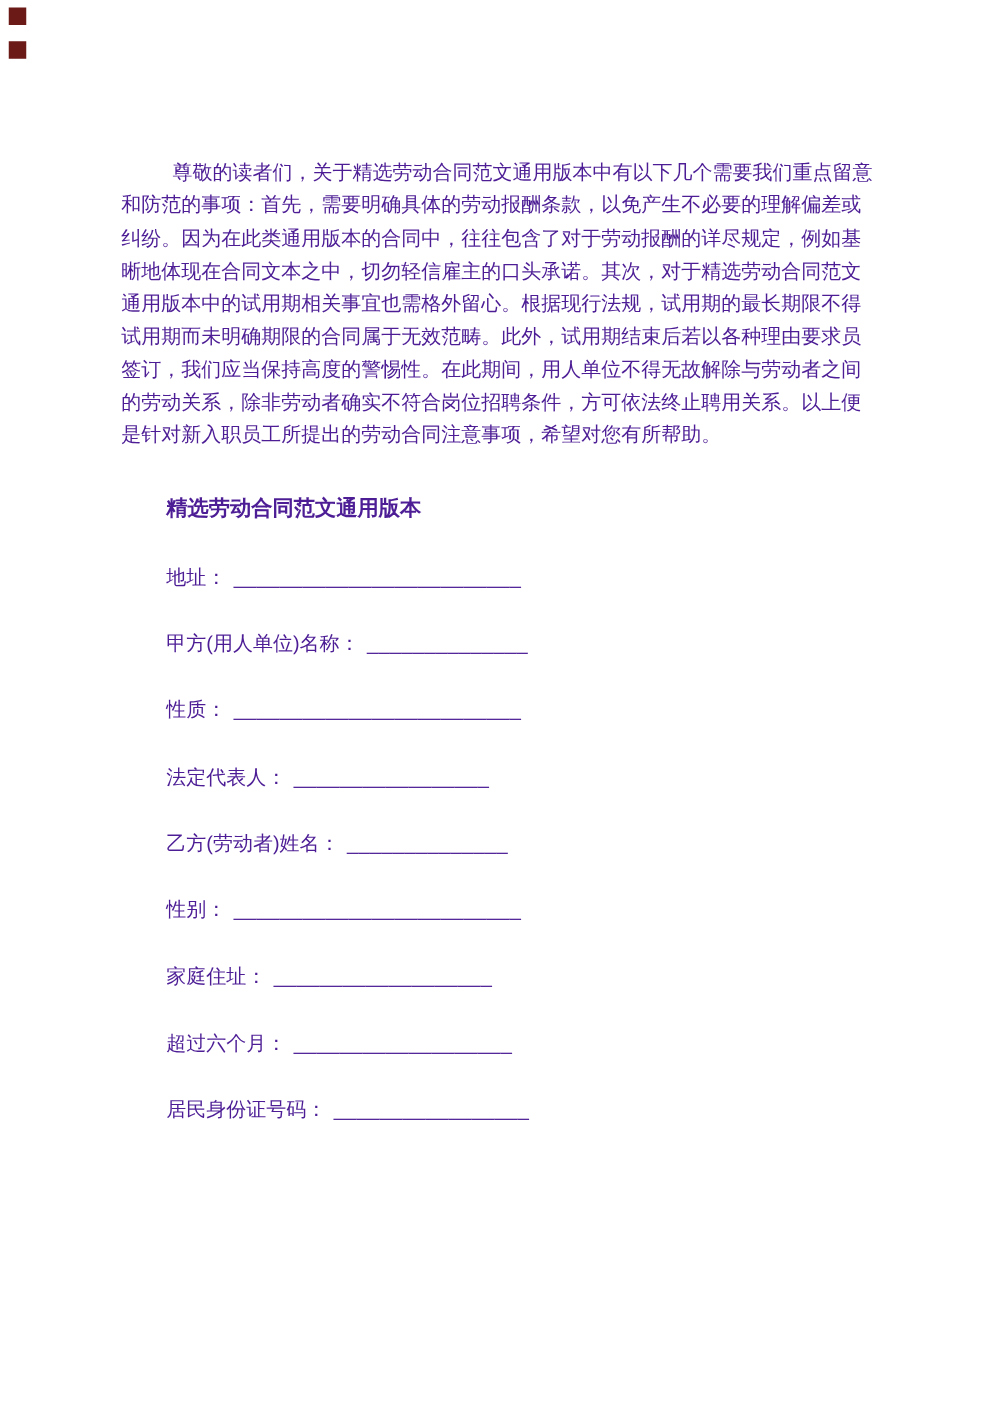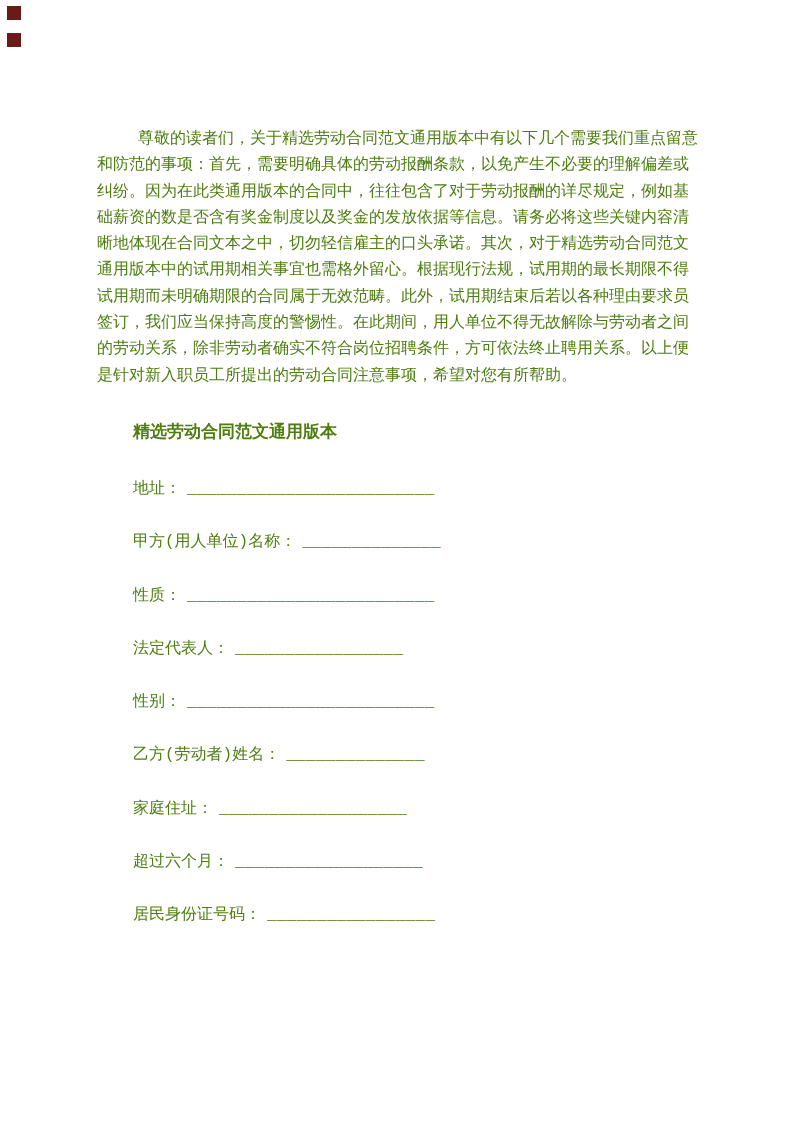--- a/index.html
+++ b/index.html
@@ -6,22 +6,22 @@
     margin: 0;
     padding: 0;
     background: #ffffff;
   }
   .page {
     position: relative;
     width: 793px;
     height: 1122px;
     background: #ffffff;
     overflow: hidden;
-    font-family: Liberation Mono, monospace;
-    color: #4d7c0f;
+    font-family: Liberation Sans, sans-serif;
+    color: #4c1d95;
   }
   .corner-marker {
     position: absolute;
     left: 7px;
     width: 14px;
     height: 14px;
     background: #6b1a17;
   }
   .corner-marker.m1 { top: 6px; }
   .corner-marker.m2 { top: 33px; }
@@ -69,36 +69,35 @@
 
 <div class="page">
   <div class="corner-marker m1"></div>
   <div class="corner-marker m2"></div>
 
   <div class="content">
     <div class="paragraph">
         <div class="para-line first">尊敬的读者们，关于精选劳动合同范文通用版本中有以下几个需要我们重点留意</div>
         <div class="para-line">和防范的事项：首先，需要明确具体的劳动报酬条款，以免产生不必要的理解偏差或</div>
         <div class="para-line">纠纷。因为在此类通用版本的合同中，往往包含了对于劳动报酬的详尽规定，例如基</div>
-        <div class="para-line">础薪资的数是否含有奖金制度以及奖金的发放依据等信息。请务必将这些关键内容清</div>
         <div class="para-line">晰地体现在合同文本之中，切勿轻信雇主的口头承诺。其次，对于精选劳动合同范文</div>
         <div class="para-line">通用版本中的试用期相关事宜也需格外留心。根据现行法规，试用期的最长期限不得</div>
         <div class="para-line">试用期而未明确期限的合同属于无效范畴。此外，试用期结束后若以各种理由要求员</div>
         <div class="para-line">签订，我们应当保持高度的警惕性。在此期间，用人单位不得无故解除与劳动者之间</div>
         <div class="para-line">的劳动关系，除非劳动者确实不符合岗位招聘条件，方可依法终止聘用关系。以上便</div>
         <div class="para-line last">是针对新入职员工所提出的劳动合同注意事项，希望对您有所帮助。</div>
       </div>
 
     <h1 class="title">精选劳动合同范文通用版本</h1>
 
     <div class="fields">
         <div class="field-row"><span class="field-label">地址：</span><span class="field-blank">_________________________</span></div>
         <div class="field-row"><span class="field-label">甲方(用人单位)名称：</span><span class="field-blank">______________</span></div>
         <div class="field-row"><span class="field-label">性质：</span><span class="field-blank">_________________________</span></div>
         <div class="field-row"><span class="field-label">法定代表人：</span><span class="field-blank">_________________</span></div>
+        <div class="field-row"><span class="field-label">乙方(劳动者)姓名：</span><span class="field-blank">______________</span></div>
         <div class="field-row"><span class="field-label">性别：</span><span class="field-blank">_________________________</span></div>
-        <div class="field-row"><span class="field-label">乙方(劳动者)姓名：</span><span class="field-blank">______________</span></div>
         <div class="field-row"><span class="field-label">家庭住址：</span><span class="field-blank">___________________</span></div>
         <div class="field-row"><span class="field-label">超过六个月：</span><span class="field-blank">___________________</span></div>
         <div class="field-row"><span class="field-label">居民身份证号码：</span><span class="field-blank">_________________</span></div>
       </div>
   </div>
 </div>
 
 </body></html>

